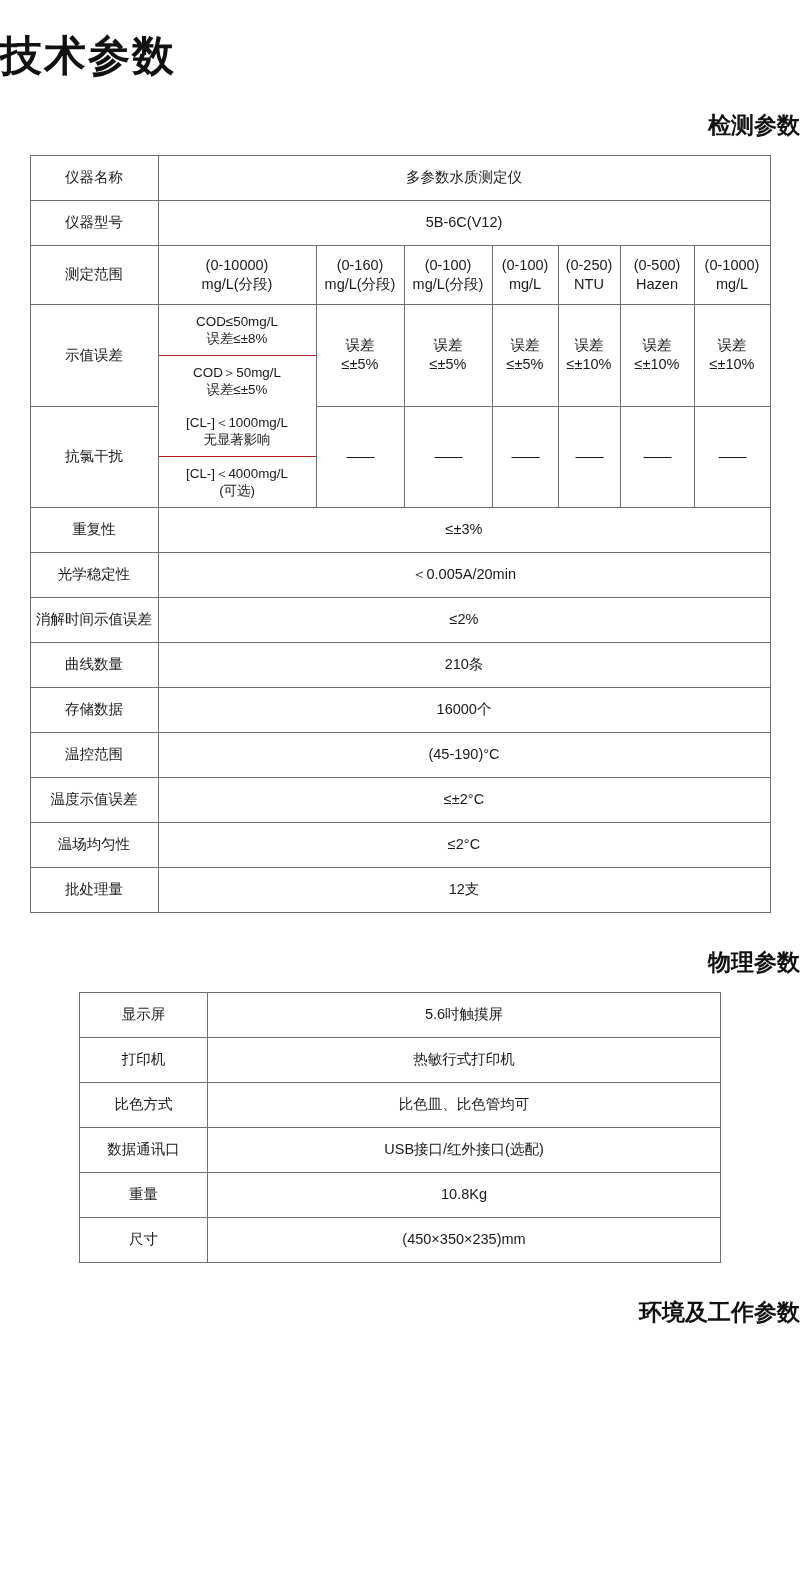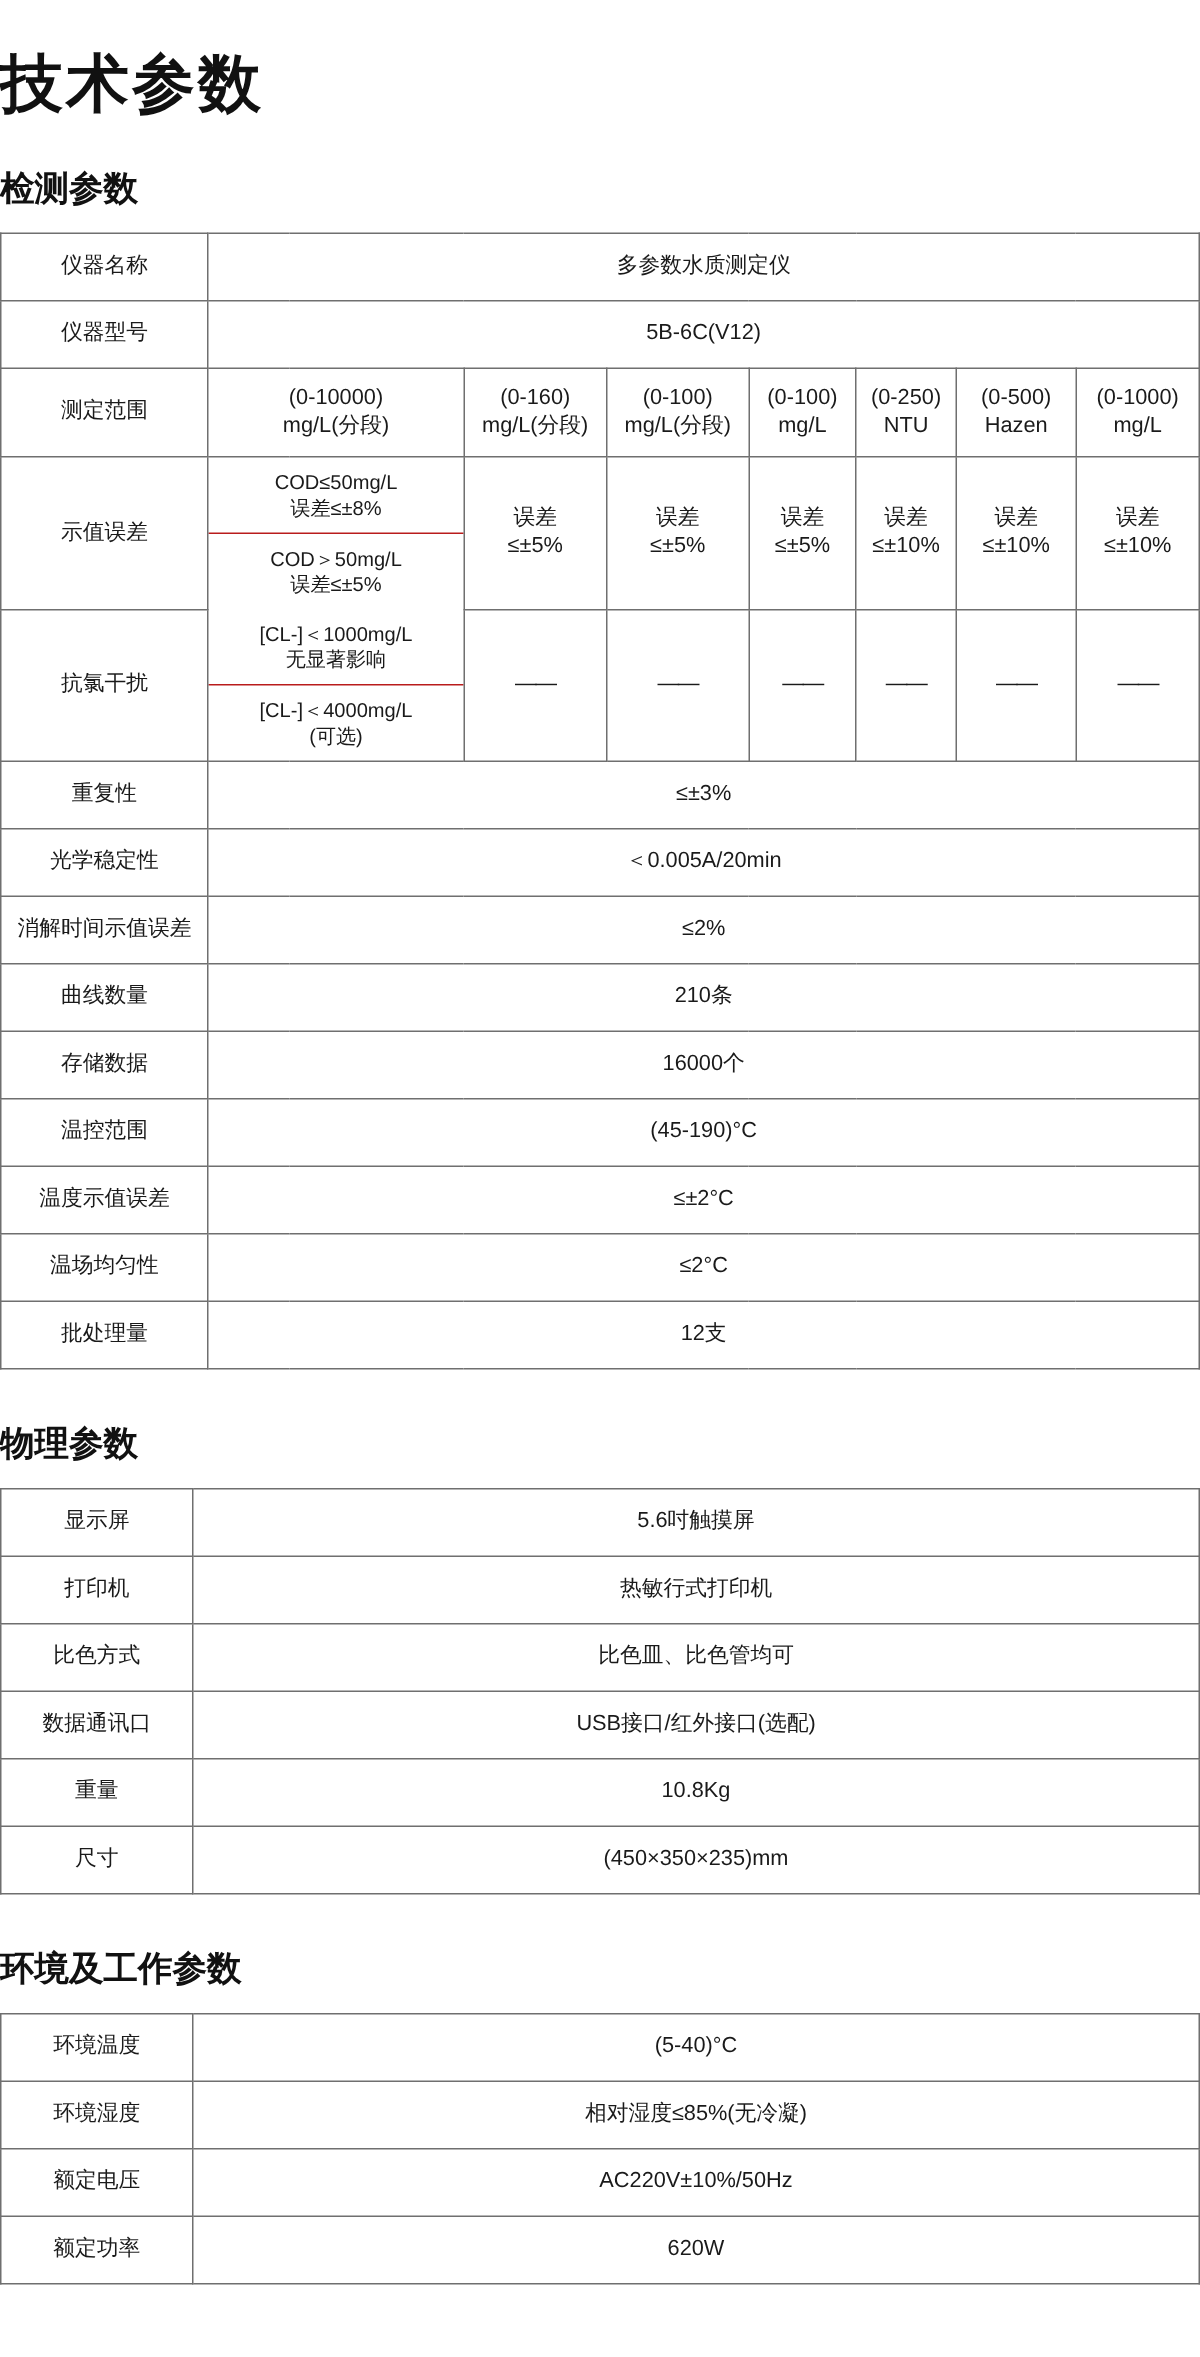--- a/index.html
+++ b/index.html
@@ -20,32 +20,32 @@
     padding: 0 0 24px 0;
   }
   .main-title {
     font-size: 42px;
     font-weight: bold;
     letter-spacing: 2px;
     margin: 28px 0 26px 0;
     color: #111;
   }
   .section-title {
-    text-align: left;
+    text-align: right;
     font-size: 23px;
     font-weight: bold;
     margin: 0 0 14px 0;
     color: #111;
   }
   .section-title.spaced {
     margin-top: 34px;
   }
   table.spec {
     border-collapse: collapse;
-    width: 800px;
+    width: 642px;
     margin: 0 auto;
     table-layout: fixed;
     background: #fff;
   }
   table.spec td {
     border: 1px solid #6f6f6f;
     font-size: 14.5px;
     text-align: center;
     vertical-align: middle;
     padding: 6px 2px;
@@ -272,38 +272,14 @@
     </tr>
     <tr>
       <td class="label h30">尺寸</td>
       <td class="h30">(450×350×235)mm</td>
     </tr>
   </tbody>
     </table>
 
   <div class="section-title spaced">环境及工作参数</div>
 
-  <table class="spec">
-    <colgroup>
-      <col style="width:128px">
-      <col>
-    </colgroup>
-    <tbody>
-        <tr>
-      <td class="label h30">环境温度</td>
-      <td class="h30">(5-40)°C</td>
-    </tr>
-    <tr>
-      <td class="label h30">环境湿度</td>
-      <td class="h30">相对湿度≤85%(无冷凝)</td>
-    </tr>
-    <tr>
-      <td class="label h30">额定电压</td>
-      <td class="h30">AC220V±10%/50Hz</td>
-    </tr>
-    <tr>
-      <td class="label h30">额定功率</td>
-      <td class="h30">620W</td>
-    </tr>
-  </tbody>
-    </table>
 
 </div>
 
 </body></html>

